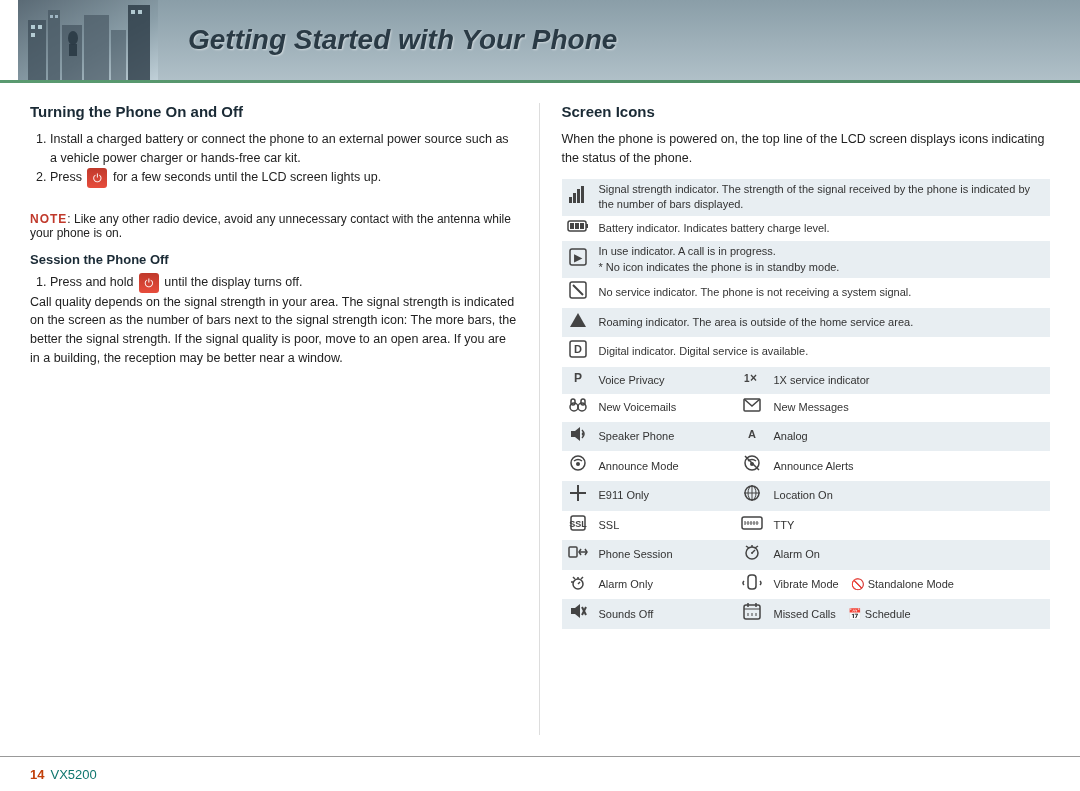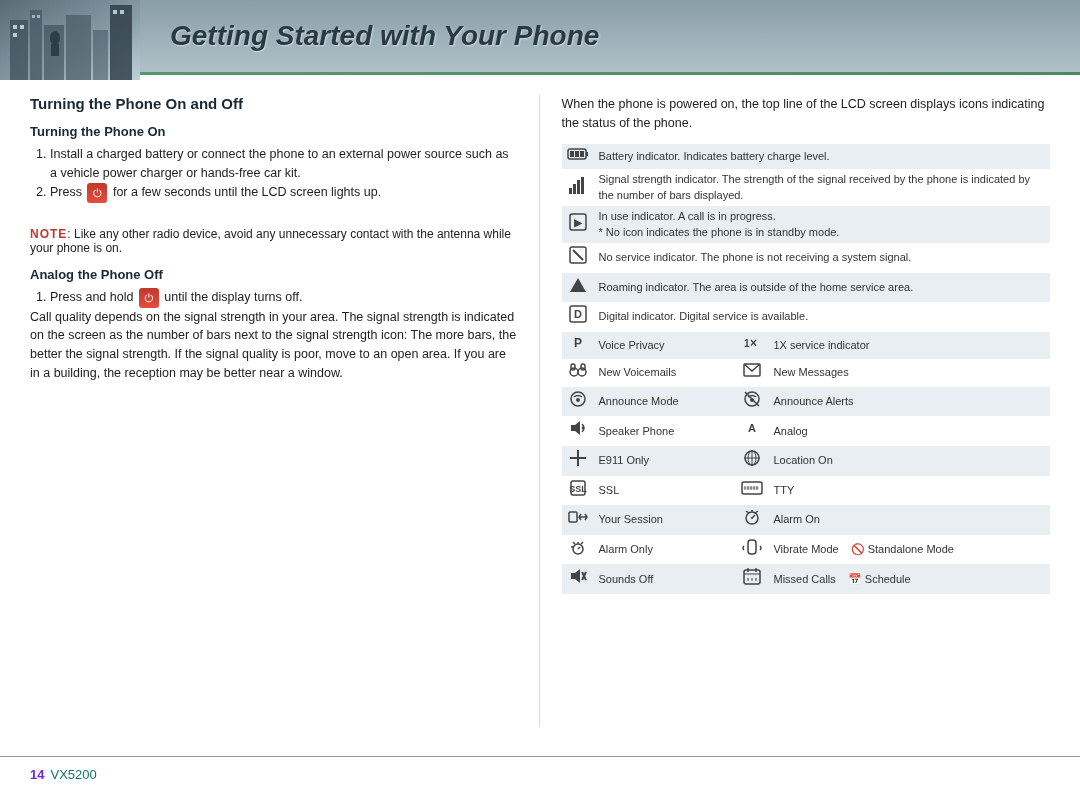--- a/index.html
+++ b/index.html
@@ -9,22 +9,23 @@
       font-family: Arial, sans-serif;
       font-size: 13px;
       background: #fff;
       overflow: hidden;
     }
 
     
     .header {
       display: flex;
       align-items: stretch;
-      height: 72px;
+      height: 80px;
       background: linear-gradient(to bottom, #8a9ea8, #b0c0c8);
+      margin-left: 18px;
     }
     .header-image {
       width: 140px;
       height: 80px;
       overflow: hidden;
       background: linear-gradient(135deg, #6a7a85 0%, #a0b0ba 50%, #c0d0d8 100%);
       position: relative;
     }
     
     .header-image svg {
@@ -176,21 +177,21 @@
       right: 0;
       height: 35px;
       display: flex;
       align-items: center;
       padding: 0 30px;
       border-top: 1px solid #999;
     }
     .page-num {
       font-size: 13px;
       font-weight: bold;
-      color: #6d28d9;
+      color: #c2410c;
     }
     .model-num {
       font-size: 13px;
       color: #0f766e;
       margin-left: 6px;
     }
 
     
     .accent-line {
       height: 3px;
@@ -243,73 +244,73 @@
   </div>
 </div>
 <div class="accent-line"></div>
 
 <div class="content">
 
   <div class="left-col">
 
     <div class="section-title">Turning the Phone On and Off</div>
 
-    <div class="subsection-title">Turning the Phone On</div>
     <ol>
       <li class="body-text">Install a charged battery or connect the phone to an external power source such as a vehicle power charger or hands-free car kit.</li>
       <li class="body-text">Press <span class="power-icon"></span> for a few seconds until the LCD screen lights up.</li>
     </ol>
 
     <div class="note-box">
       <span class="note-label">NOTE</span><span>: Like any other radio device, avoid any unnecessary contact with the antenna while your phone is on.</span>
     </div>
 
-    <div class="subsection-title">Analog the Phone Off</div>
+    <div class="subsection-title">Session the Phone Off</div>
     <ol>
       <li class="body-text">Press and hold <span class="power-icon"></span> until the display turns off.</li>
     </ol>
 
     <p class="body-text">Call quality depends on the signal strength in your area. The signal strength is indicated on the screen as the number of bars next to the signal strength icon: The more bars, the better the signal strength. If the signal quality is poor, move to an open area. If you are in a building, the reception may be better near a window.</p>
 
   </div>
 
   <div class="right-col">
 
+    <div class="section-title">Screen Icons</div>
     <p class="intro-text">When the phone is powered on, the top line of the LCD screen displays icons indicating the status of the phone.</p>
 
     <table class="icons-table">
       <tbody>
+
+        <tr>
+          <td class="icon-cell">
+            <svg width="20" height="18" viewBox="0 0 20 18">
+              <rect x="1" y="12" width="3" height="6" fill="#444"></rect>
+              <rect x="5" y="8" width="3" height="10" fill="#444"></rect>
+              <rect x="9" y="4" width="3" height="14" fill="#444"></rect>
+              <rect x="13" y="1" width="3" height="17" fill="#444"></rect>
+            </svg>
+          </td>
+          <td class="full-desc" colspan="3">Signal strength indicator. The strength of the signal received by the phone is indicated by the number of bars displayed.</td>
+        </tr>
 
         <tr>
           <td class="icon-cell">
             <svg width="22" height="14" viewBox="0 0 22 14">
               <rect x="1" y="2" width="18" height="10" rx="2" fill="none" stroke="#444" stroke-width="1.5"></rect>
               <rect x="19" y="5" width="2" height="4" fill="#444"></rect>
               <rect x="3" y="4" width="4" height="6" fill="#444"></rect>
               <rect x="8" y="4" width="4" height="6" fill="#444"></rect>
               <rect x="13" y="4" width="4" height="6" fill="#444"></rect>
             </svg>
           </td>
           <td class="full-desc" colspan="3">Battery indicator. Indicates battery charge level.</td>
         </tr>
 
         <tr>
           <td class="icon-cell">
-            <svg width="20" height="18" viewBox="0 0 20 18">
-              <rect x="1" y="12" width="3" height="6" fill="#444"></rect>
-              <rect x="5" y="8" width="3" height="10" fill="#444"></rect>
-              <rect x="9" y="4" width="3" height="14" fill="#444"></rect>
-              <rect x="13" y="1" width="3" height="17" fill="#444"></rect>
-            </svg>
-          </td>
-          <td class="full-desc" colspan="3">Signal strength indicator. The strength of the signal received by the phone is indicated by the number of bars displayed.</td>
-        </tr>
-
-        <tr>
-          <td class="icon-cell">
             <svg width="18" height="18" viewBox="0 0 18 18">
               <rect x="1" y="1" width="16" height="16" rx="2" fill="none" stroke="#444" stroke-width="1.5"></rect>
               <text x="9" y="13" font-size="10" text-anchor="middle" fill="#444" font-weight="bold">▶</text>
             </svg>
           </td>
           <td class="full-desc" colspan="3">In use indicator. A call is in progress.<br>* No icon indicates the phone is in standby mode.</td>
         </tr>
 
         <tr>
           <td class="icon-cell">
@@ -371,52 +372,52 @@
               <rect x="1" y="1" width="16" height="12" rx="1" fill="none" stroke="#444" stroke-width="1.5"></rect>
               <polyline points="1,1 9,8 17,1" fill="none" stroke="#444" stroke-width="1.5"></polyline>
             </svg>
           </td>
           <td class="desc-cell2">New Messages</td>
         </tr>
 
         <tr>
           <td class="icon-cell">
             <svg width="18" height="18" viewBox="0 0 18 18">
+              <polygon points="2,6 6,6 11,2 11,16 6,12 2,12" fill="#444"></polygon>
+              <path d="M13,5 Q17,9 13,13" fill="none" stroke="#444" stroke-width="1.5"></path>
+              <path d="M13,8 Q15,9 13,10" fill="none" stroke="#444" stroke-width="1.5"></path>
+            </svg>
+          </td>
+          <td class="desc-cell">Speaker Phone</td>
+          <td class="icon-cell2">
+            <svg width="18" height="16" viewBox="0 0 18 16">
+              <text x="9" y="12" font-size="11" text-anchor="middle" fill="#444" font-weight="bold">A</text>
+            </svg>
+          </td>
+          <td class="desc-cell2">Analog</td>
+        </tr>
+
+        <tr>
+          <td class="icon-cell">
+            <svg width="18" height="18" viewBox="0 0 18 18">
               <circle cx="9" cy="9" r="7" fill="none" stroke="#444" stroke-width="1.5"></circle>
               <path d="M5,7 Q9,4 13,7" fill="none" stroke="#444" stroke-width="1.5"></path>
               <circle cx="9" cy="10" r="2" fill="#444"></circle>
             </svg>
           </td>
           <td class="desc-cell">Announce Mode</td>
           <td class="icon-cell2">
             <svg width="18" height="18" viewBox="0 0 18 18">
               <circle cx="9" cy="9" r="7" fill="none" stroke="#444" stroke-width="1.5"></circle>
               <path d="M5,7 Q9,4 13,7" fill="none" stroke="#444" stroke-width="1.5"></path>
               <circle cx="9" cy="10" r="2" fill="#444"></circle>
               <line x1="2" y1="2" x2="16" y2="16" stroke="#444" stroke-width="1.5"></line>
             </svg>
           </td>
           <td class="desc-cell2">Announce Alerts</td>
-        </tr>
-
-        <tr>
-          <td class="icon-cell">
-            <svg width="18" height="18" viewBox="0 0 18 18">
-              <polygon points="2,6 6,6 11,2 11,16 6,12 2,12" fill="#444"></polygon>
-              <path d="M13,5 Q17,9 13,13" fill="none" stroke="#444" stroke-width="1.5"></path>
-              <path d="M13,8 Q15,9 13,10" fill="none" stroke="#444" stroke-width="1.5"></path>
-            </svg>
-          </td>
-          <td class="desc-cell">Speaker Phone</td>
-          <td class="icon-cell2">
-            <svg width="18" height="16" viewBox="0 0 18 16">
-              <text x="9" y="12" font-size="11" text-anchor="middle" fill="#444" font-weight="bold">A</text>
-            </svg>
-          </td>
-          <td class="desc-cell2">Analog</td>
         </tr>
 
         <tr>
           <td class="icon-cell">
             <svg width="18" height="18" viewBox="0 0 18 18">
               <line x1="9" y1="1" x2="9" y2="17" stroke="#444" stroke-width="2"></line>
               <line x1="1" y1="9" x2="17" y2="9" stroke="#444" stroke-width="2"></line>
             </svg>
           </td>
           <td class="desc-cell">E911 Only</td>
@@ -455,21 +456,21 @@
 
         <tr>
           <td class="icon-cell">
             <svg width="20" height="16" viewBox="0 0 20 16">
               <rect x="1" y="3" width="8" height="10" rx="1" fill="none" stroke="#444" stroke-width="1.5"></rect>
               <line x1="11" y1="8" x2="19" y2="8" stroke="#444" stroke-width="1.5" marker-end="url(#arr)"></line>
               <polyline points="17,5 19,8 17,11" fill="none" stroke="#444" stroke-width="1.5"></polyline>
               <polyline points="13,5 11,8 13,11" fill="none" stroke="#444" stroke-width="1.5"></polyline>
             </svg>
           </td>
-          <td class="desc-cell">Your Session</td>
+          <td class="desc-cell">Phone Session</td>
           <td class="icon-cell2">
             <svg width="18" height="18" viewBox="0 0 18 18">
               <circle cx="9" cy="10" r="6" fill="none" stroke="#444" stroke-width="1.5"></circle>
               <line x1="9" y1="4" x2="9" y2="2" stroke="#444" stroke-width="1.5"></line>
               <line x1="9" y1="10" x2="12" y2="7" stroke="#444" stroke-width="1.5"></line>
               <circle cx="9" cy="10" r="1" fill="#444"></circle>
               <line x1="3" y1="3" x2="6" y2="5" stroke="#444" stroke-width="1.5"></line>
               <line x1="15" y1="3" x2="12" y2="5" stroke="#444" stroke-width="1.5"></line>
             </svg>
           </td>

